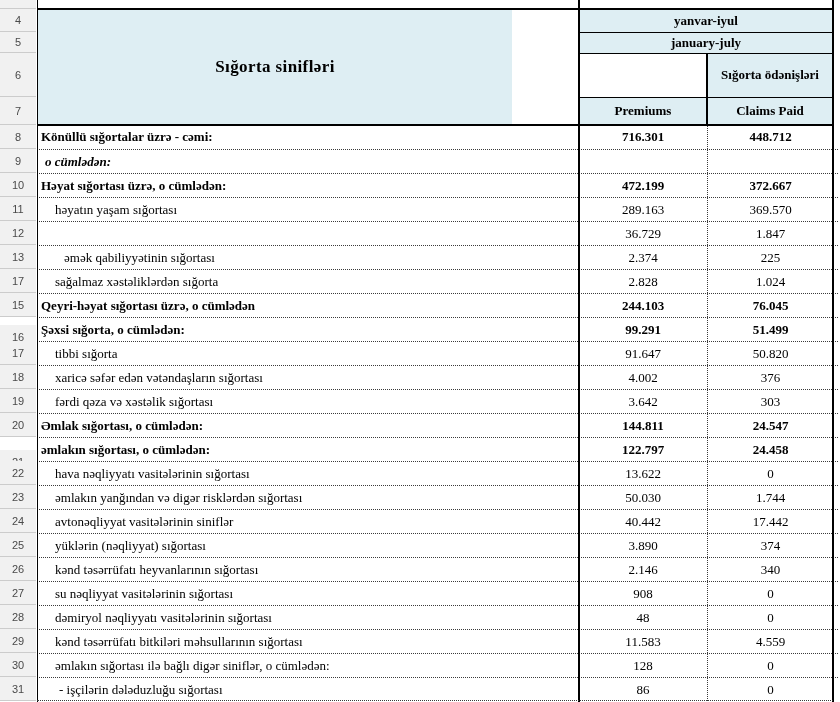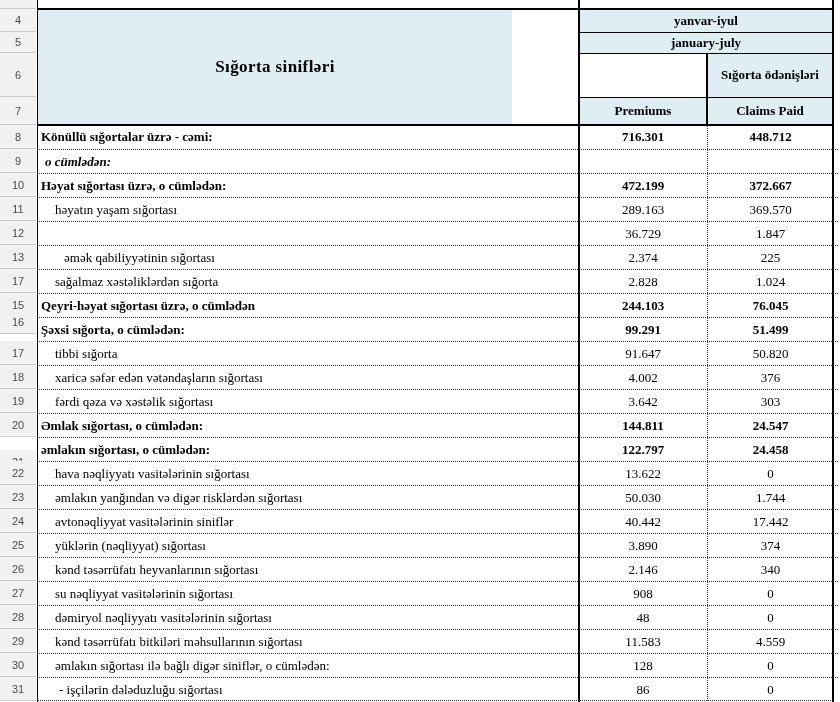--- a/index.html
+++ b/index.html
@@ -64,21 +64,21 @@
       <div class="gutter-cell" style="top: 53px; height: 44px;">6</div>
       <div class="gutter-cell" style="top: 97px; height: 28px;">7</div>
       <div class="gutter-cell" style="top: 125px; height: 24px;">8</div>
       <div class="gutter-cell" style="top: 149px; height: 24px;">9</div>
       <div class="gutter-cell" style="top: 173px; height: 24px;">10</div>
       <div class="gutter-cell" style="top: 197px; height: 24px;">11</div>
       <div class="gutter-cell" style="top: 221px; height: 24px;">12</div>
       <div class="gutter-cell" style="top: 245px; height: 24px;">13</div>
       <div class="gutter-cell" style="top: 269px; height: 24px;">17</div>
       <div class="gutter-cell" style="top: 293px; height: 24px;">15</div>
-      <div class="gutter-cell" style="top: 310px; height: 24px;">16</div>
+      <div class="gutter-cell" style="top: 325px; height: 24px;">16</div>
       <div class="gutter-cell" style="top: 341px; height: 24px;">17</div>
       <div class="gutter-cell" style="top: 365px; height: 24px;">18</div>
       <div class="gutter-cell" style="top: 389px; height: 24px;">19</div>
       <div class="gutter-cell" style="top: 413px; height: 24px;">20</div>
       <div class="gutter-cell" style="top: 450px; height: 24px;">21</div>
       <div class="gutter-cell" style="top: 461px; height: 24px;">22</div>
       <div class="gutter-cell" style="top: 485px; height: 24px;">23</div>
       <div class="gutter-cell" style="top: 509px; height: 24px;">24</div>
       <div class="gutter-cell" style="top: 533px; height: 24px;">25</div>
       <div class="gutter-cell" style="top: 557px; height: 24px;">26</div>

